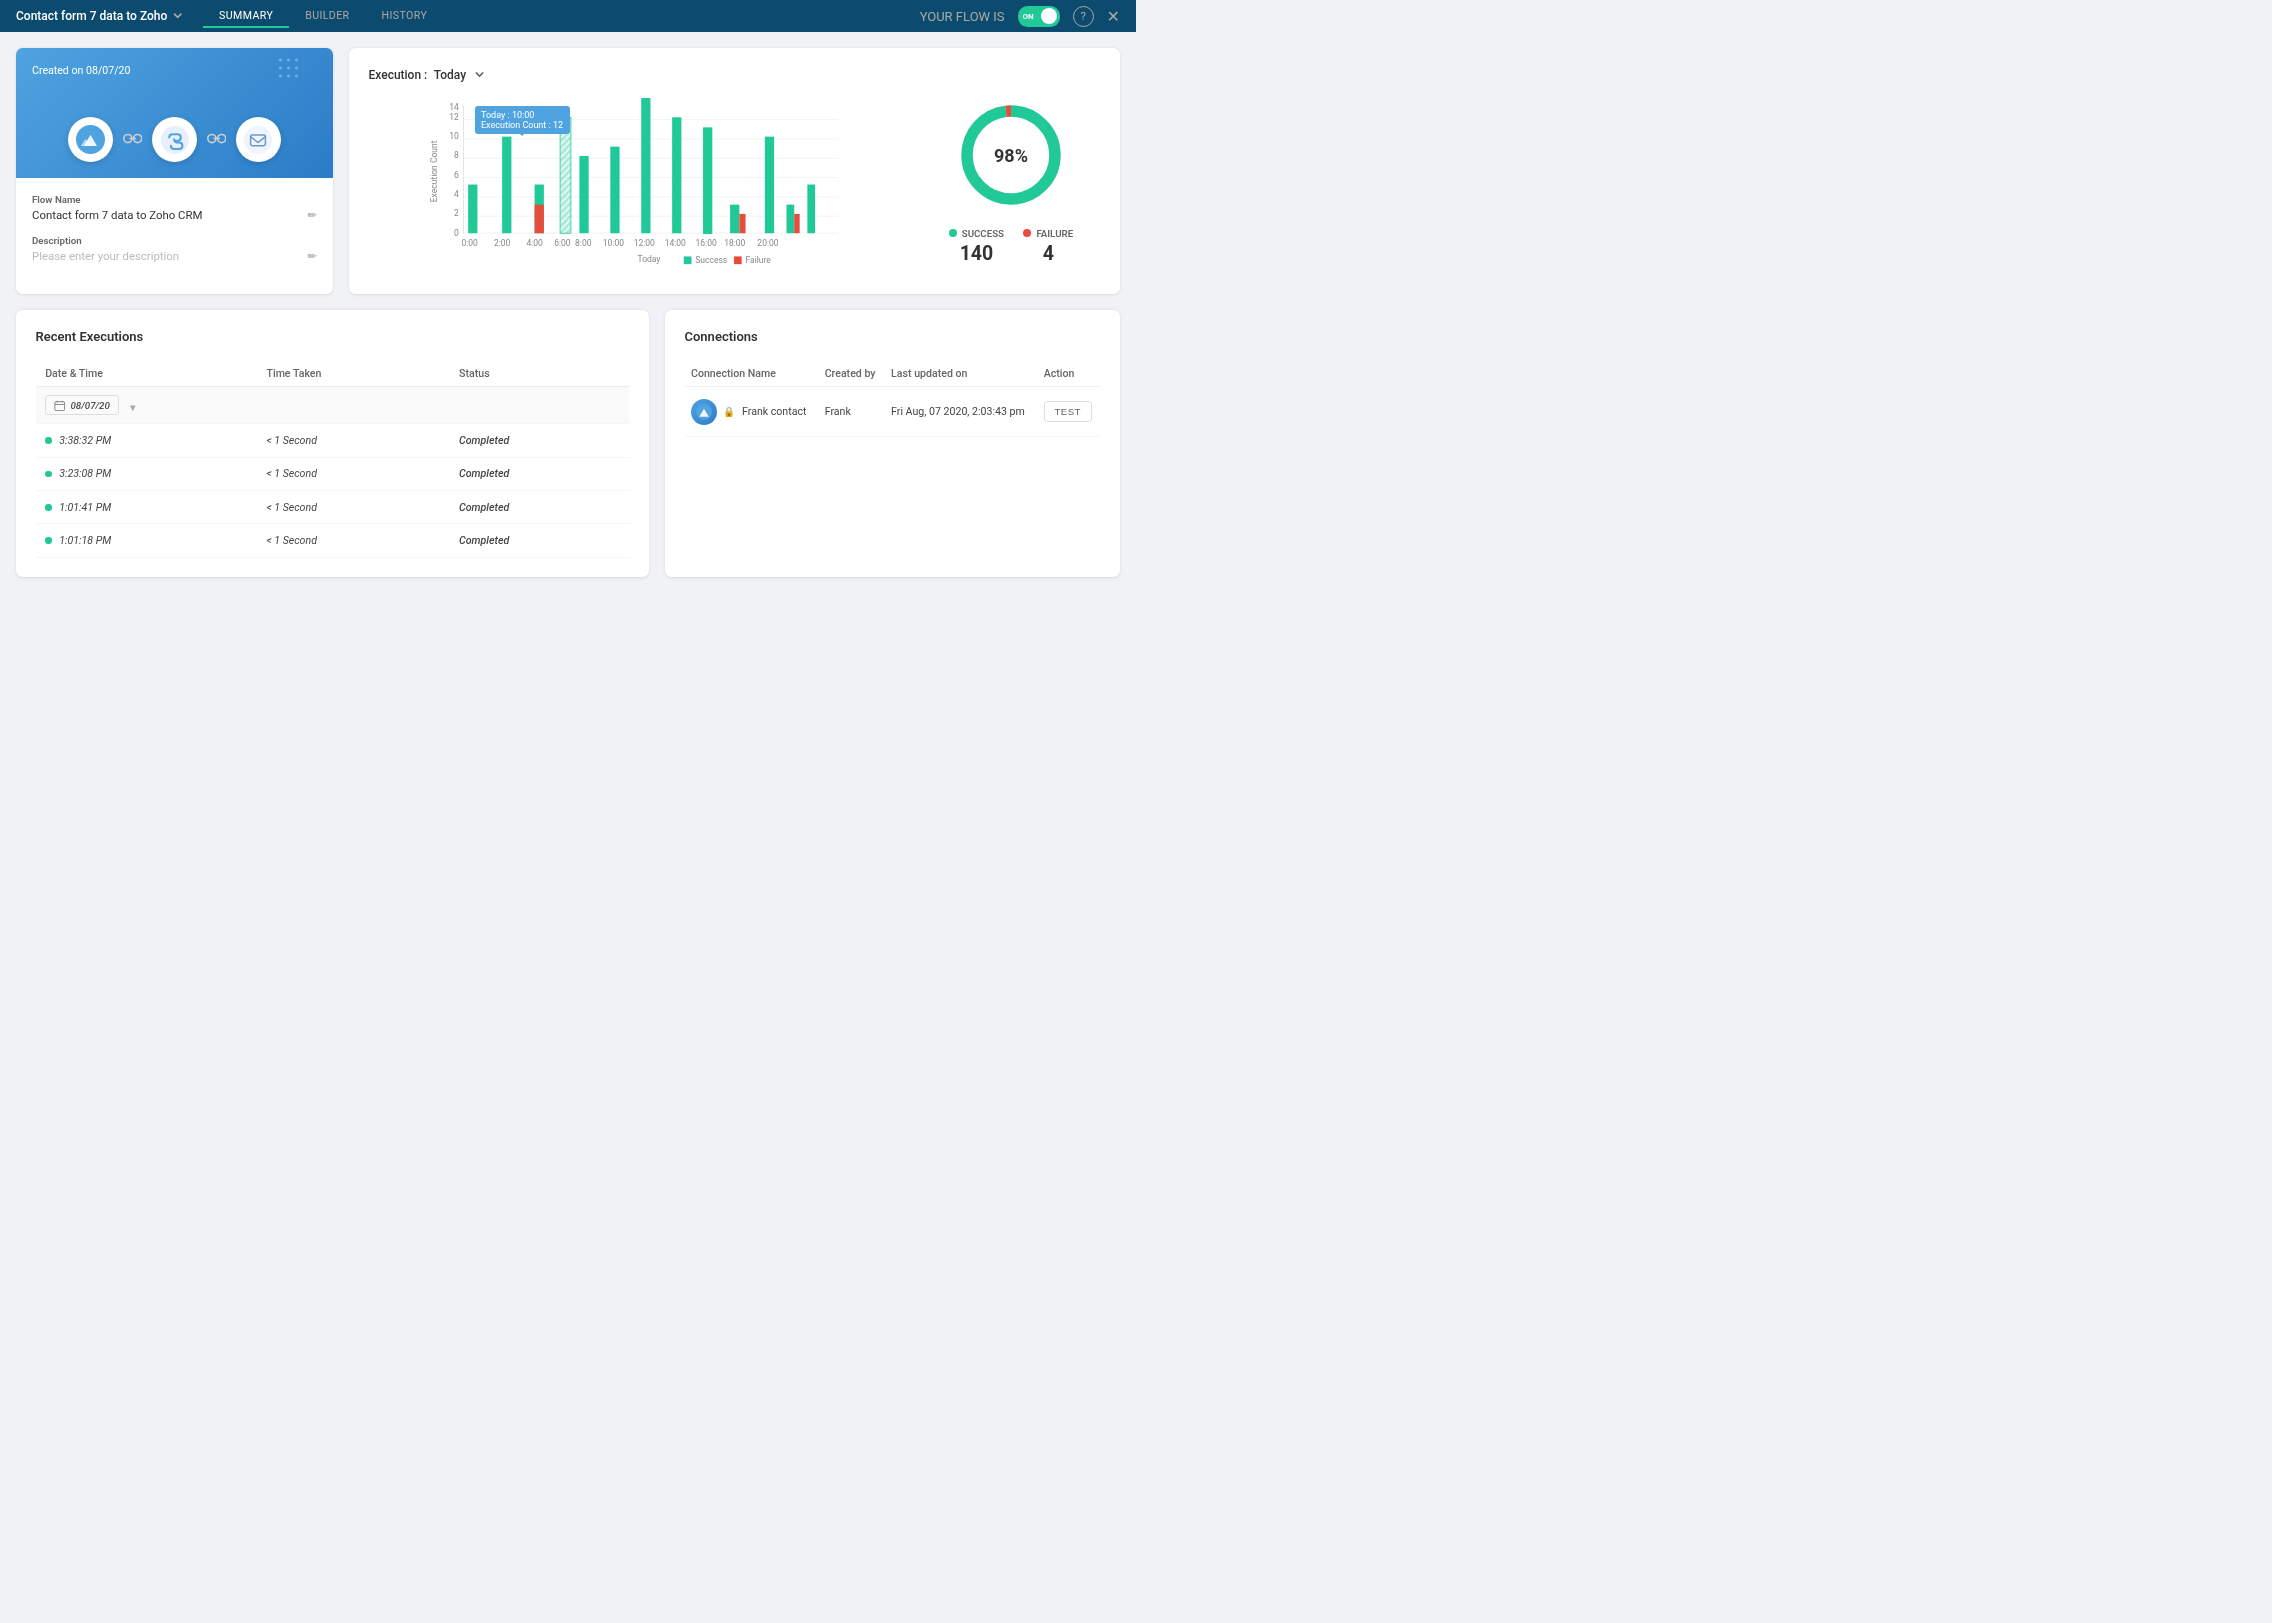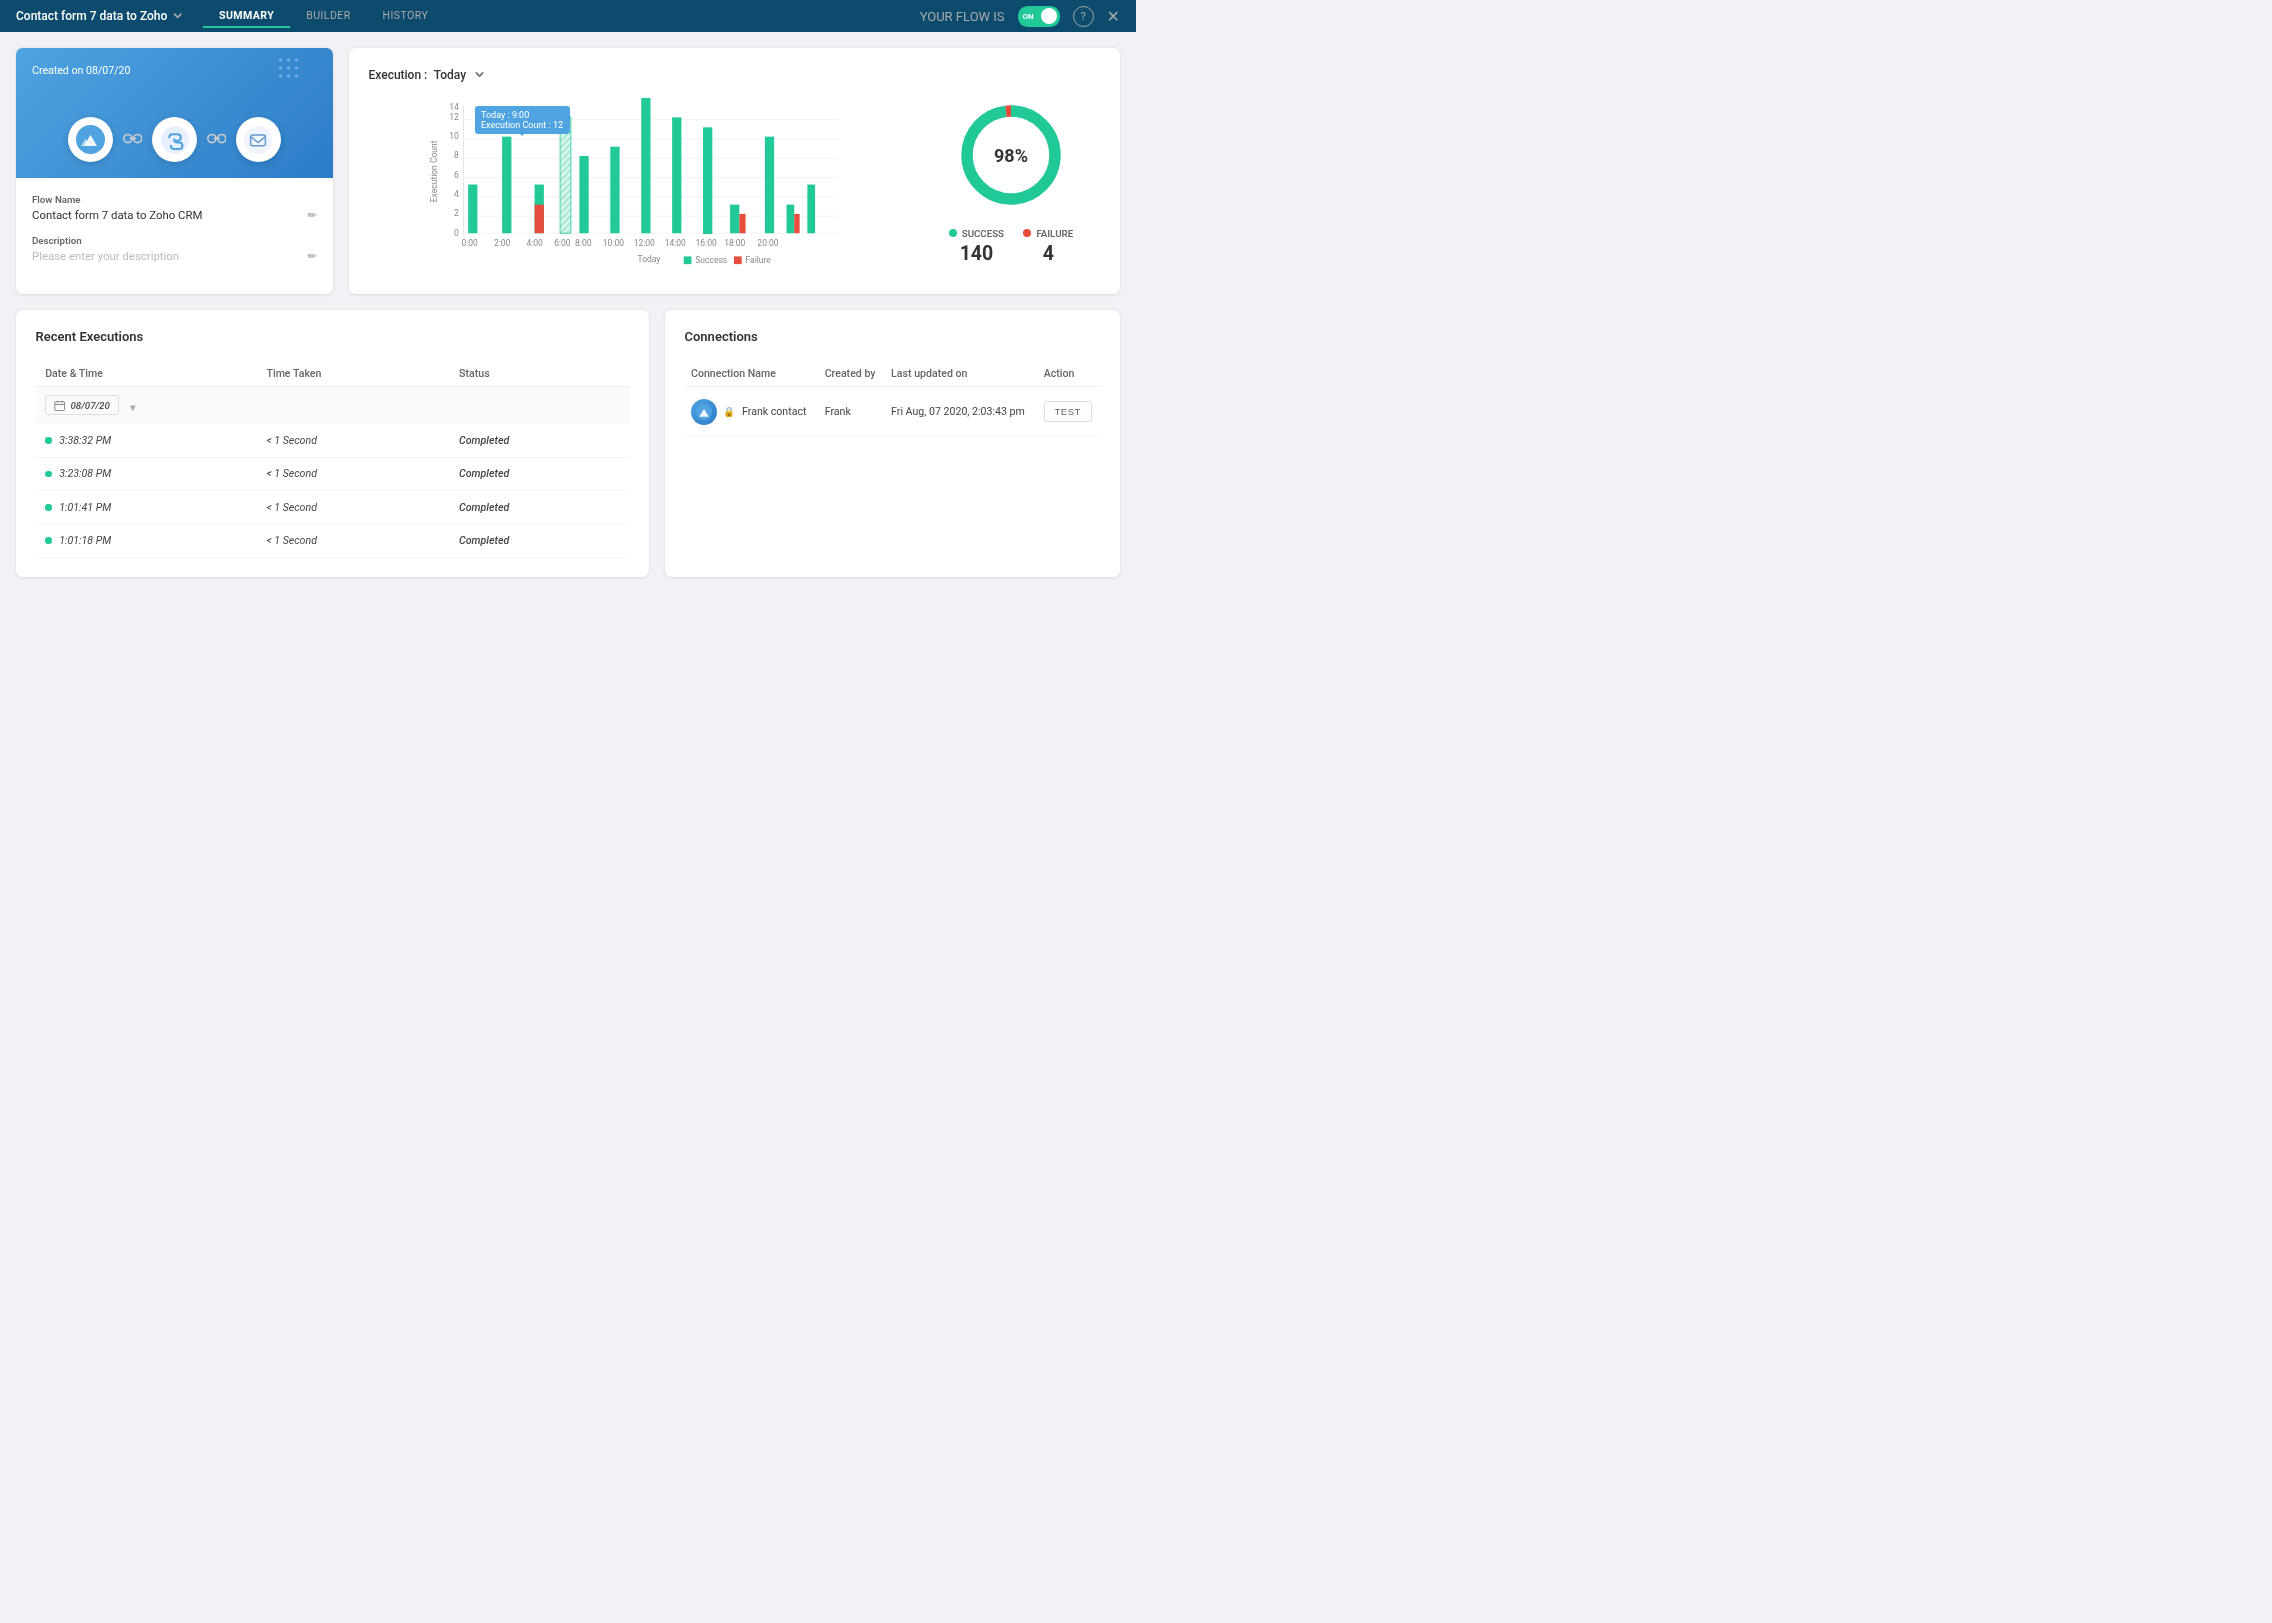--- a/index.html
+++ b/index.html
@@ -43,21 +43,20 @@
       font-size: 10.6px;
       padding: 4.9px 16px;
       cursor: pointer;
       border-bottom: 2.4px solid transparent;
       text-transform: uppercase;
       letter-spacing: 0.4px;
     }
     .nav-tab.active {
       color: #fff;
       border-bottom: 2.4px solid #20c997;
-      font-weight: bold;
     }
     .topnav-right {
       display: flex;
       align-items: center;
       gap: 13px;
     }
     .flow-status-label {
       color: #aaa;
       font-size: 13px;
       margin-left: 7px;
@@ -582,21 +581,21 @@
         <span class="execution-label">Execution :</span>
         <span class="execution-period">Today</span>
         <svg class="dropdown-arrow" width="13" height="13" viewBox="0 0 16 16">
           <path d="M4 6l4 4 4-4" stroke="#666" stroke-width="1.8" fill="none" stroke-linecap="round"></path>
         </svg>
       </div>
       <div class="execution-body">
 
         <div class="chart-area">
           <div class="chart-tooltip">
-            <div>Today : 9:00</div>
+            <div>Today : 10:00</div>
             <div>Execution Count : 12</div>
           </div>
           <svg class="bar-chart-svg" viewBox="0 0 540 220">
             <defs>
               <pattern id="stripe-pattern" x="0" y="0" width="6" height="6" patternUnits="userSpaceOnUse" patternTransform="rotate(45)">
                 <rect width="3" height="6" fill="#20c997" opacity="0.4"></rect>
                 <rect x="3" width="3" height="6" fill="#20c997" opacity="0.15"></rect>
               </pattern>
             </defs>
 

